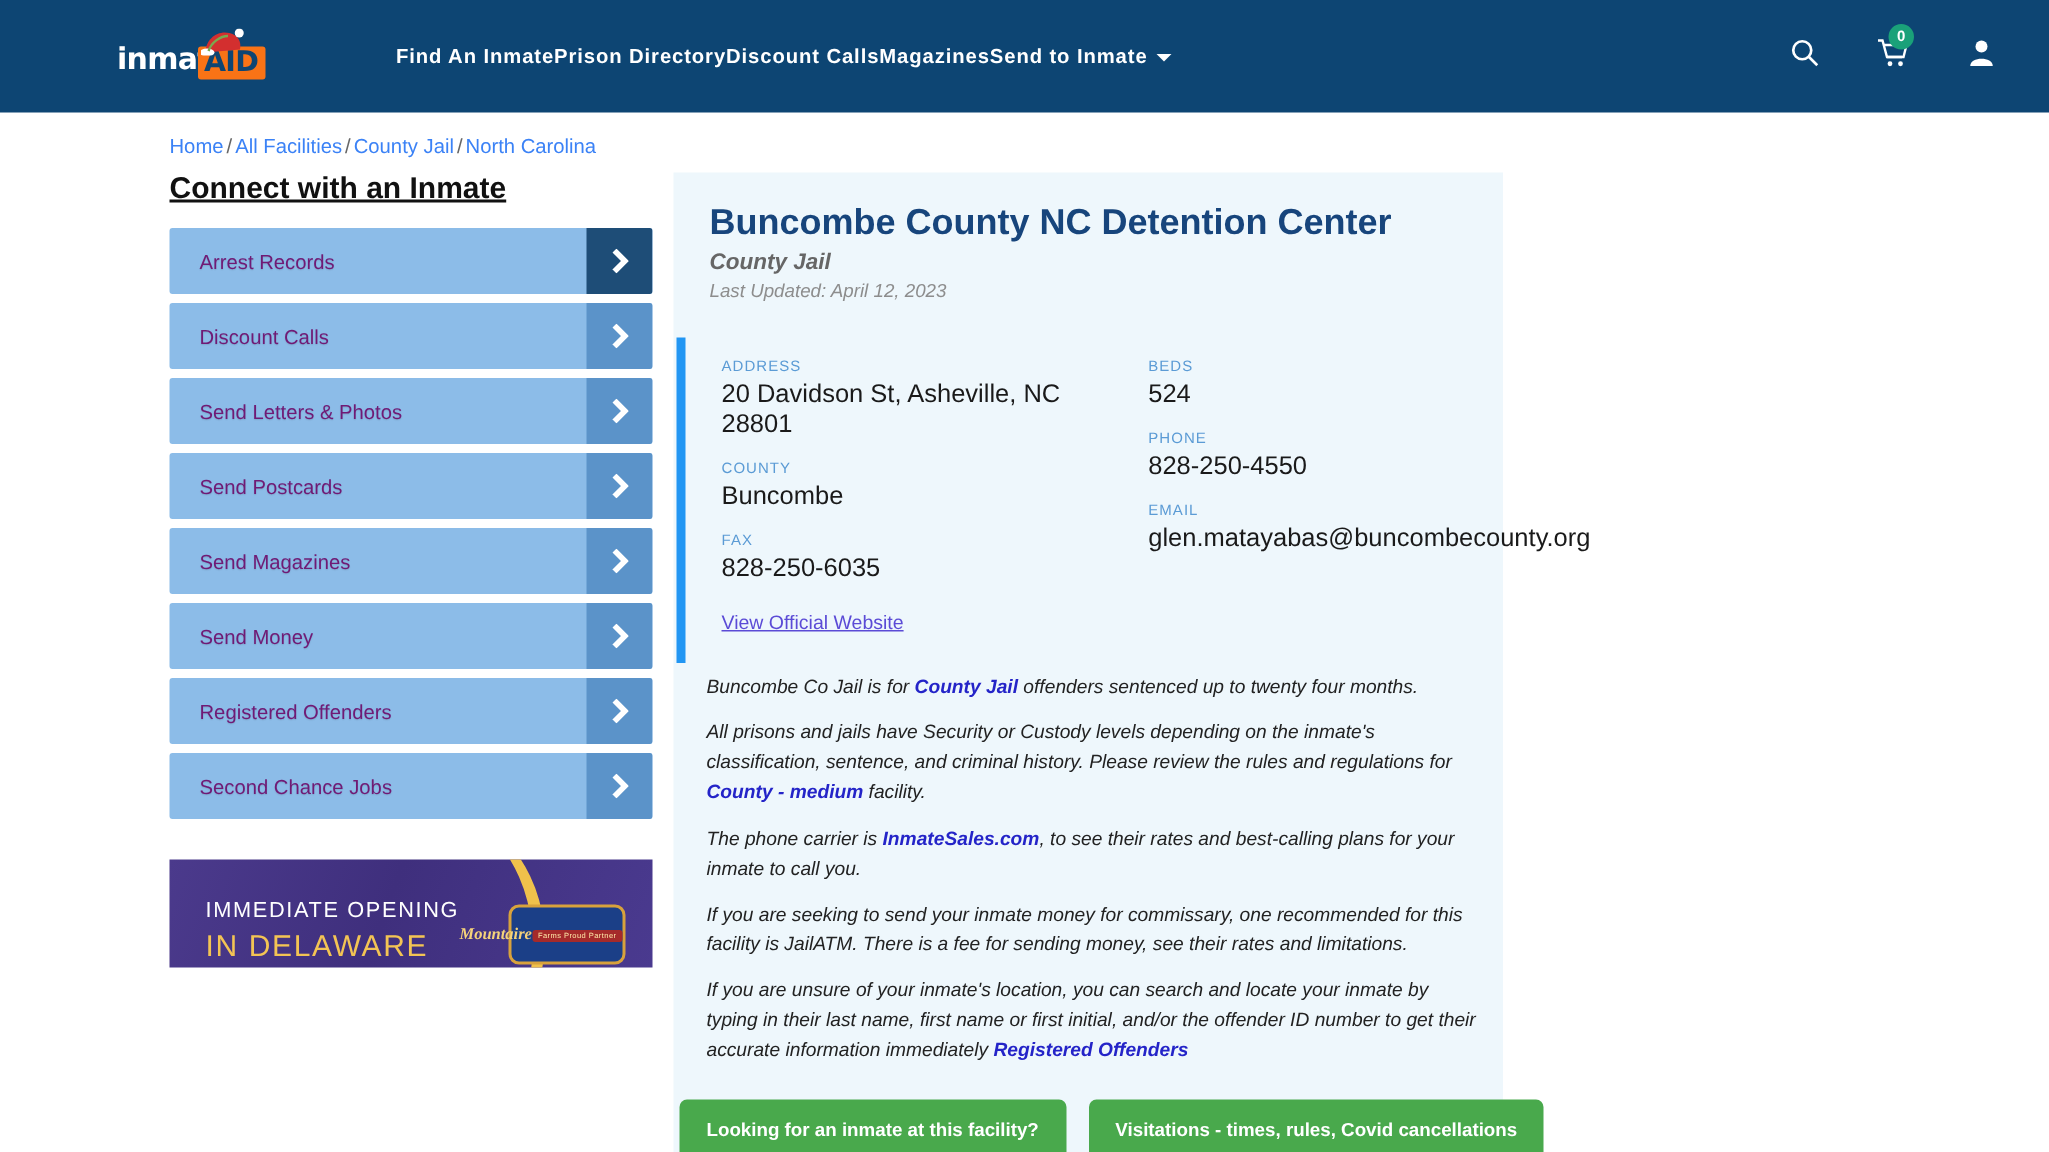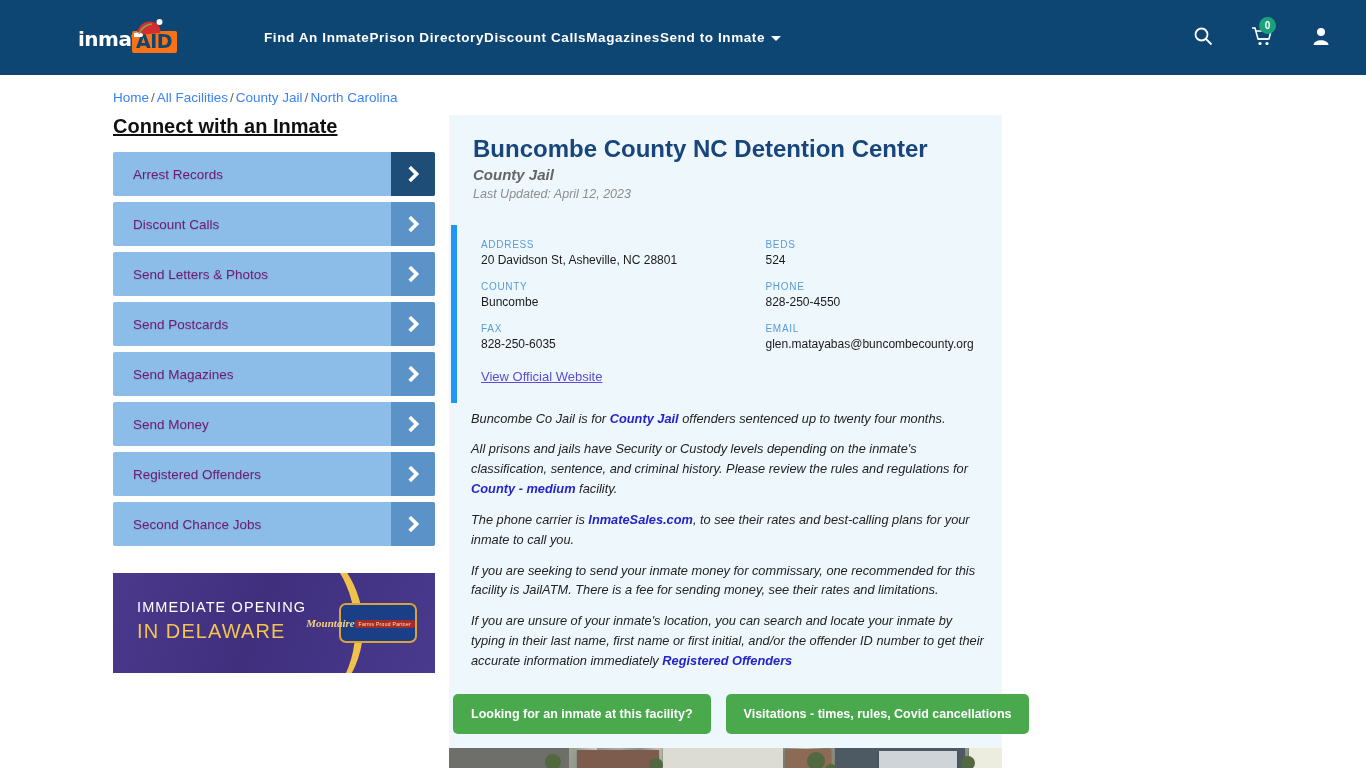--- a/index.html
+++ b/index.html
@@ -118,21 +118,21 @@
   .chev {
     width: 12px; height: 12px;
     border-top: 4px solid #fff; border-right: 4px solid #fff;
     transform: rotate(45deg);
     margin-left: -4px;
     border-radius: 1px;
   }
 
   .ad-banner {
     margin-top: 27px;
-    width: 322px; height: 100px;
+    width: 322px; height: 72px;
     background: linear-gradient(110deg,#4b3a8c 0%, #3f2f7d 45%, #4a3a8f 100%);
     position: relative; overflow: hidden; cursor: pointer;
   }
   .ad-swoosh {
     position: absolute; right: 72px; top: -36px;
     width: 150px; height: 175px;
     border-right: 8px solid #f0c14b;
     border-radius: 50%;
     transform: rotate(-6deg);
   }
@@ -191,21 +191,21 @@
     display: flex;
   }
   .info-col { width: 50%; }
   .info-col.right { padding-left: 24px; }
   .info-item { margin-bottom: 14px; }
   .info-label {
     font-size: 10px; color: #5b9bd5;
     letter-spacing: .7px; text-transform: uppercase;
     margin-bottom: 3px;
   }
-  .info-value { font-size: 12px; color: #1a1a1a; }
+  .info-value { font-size: 17px; color: #1a1a1a; }
   .official-link {
     font-size: 13px; color: #5b4bd6;
     text-decoration: underline; cursor: pointer;
     display: inline-block; margin-top: 4px;
   }
 
   .body-copy { padding: 6px 14px 0 22px; }
   .body-copy p {
     font-size: 12.8px; font-style: italic; color: #222;
     line-height: 1.55; margin-bottom: 11px;

